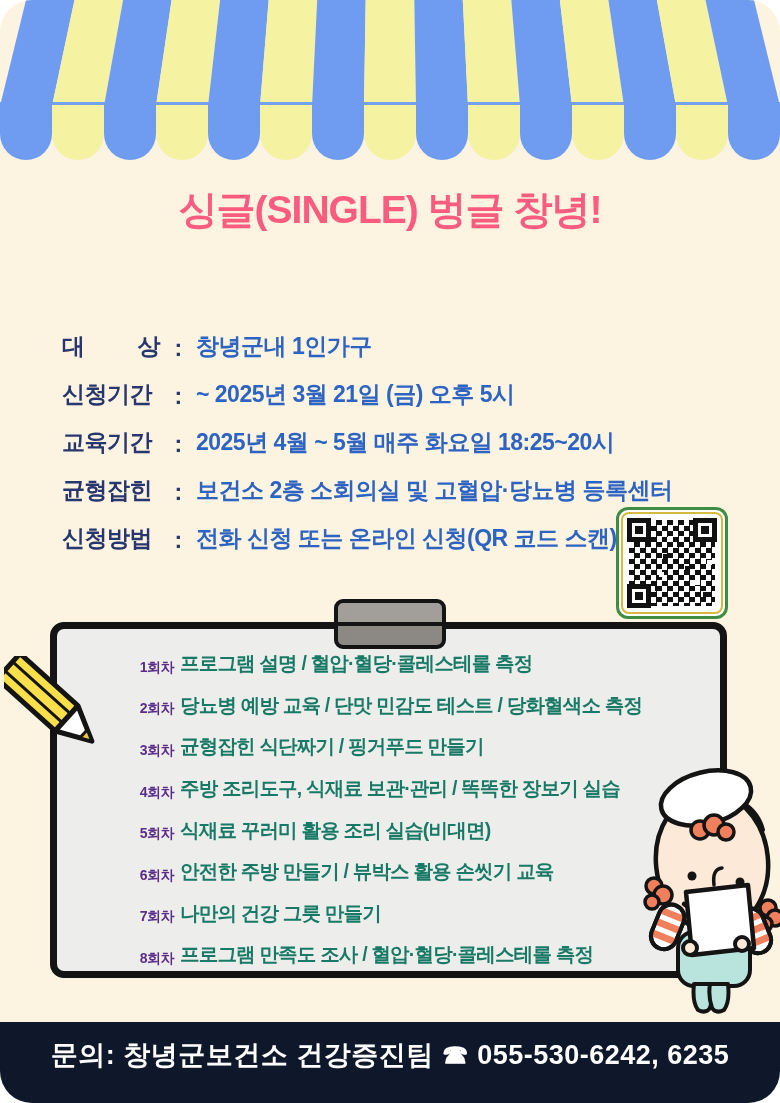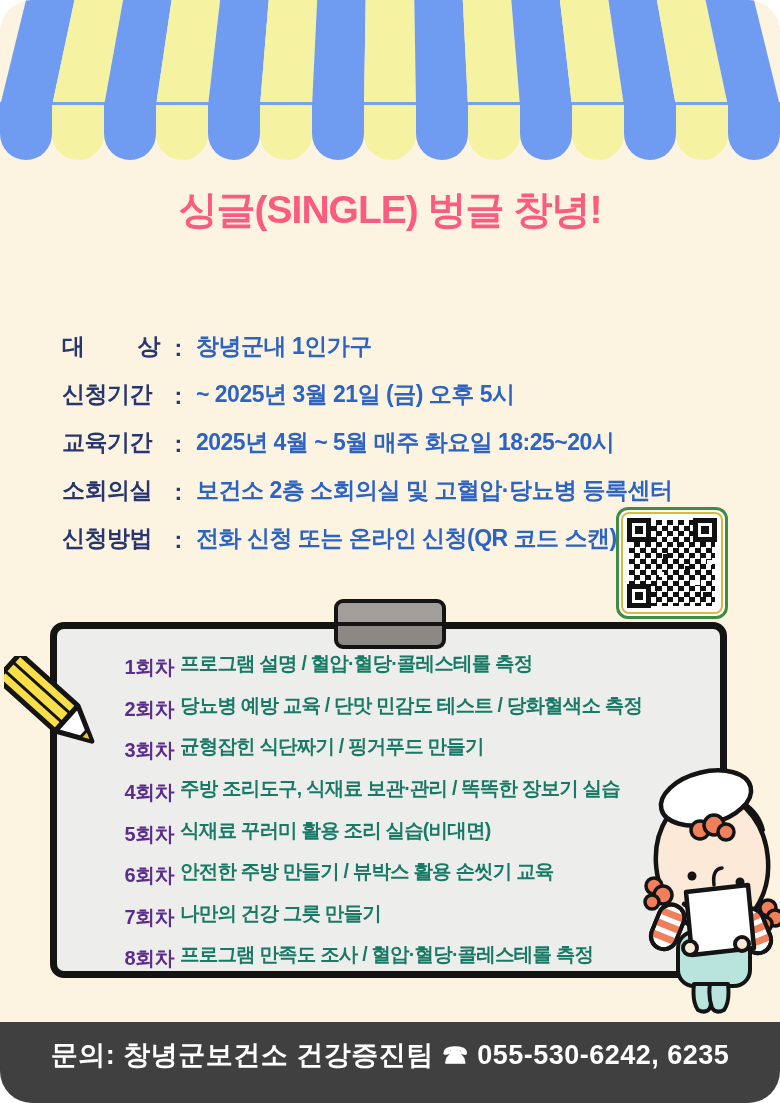--- a/index.html
+++ b/index.html
@@ -38,27 +38,27 @@
   .qr-f-tr{right:4px;top:4px;}
   .qr-f-bl{left:4px;bottom:4px;}
   
   .board{position:absolute;left:50px;top:622px;width:677px;height:356px;box-sizing:border-box;
       background:#ededeb;border:7px solid #141414;border-radius:14px;z-index:1;}
   .clip{position:absolute;left:334px;top:599px;width:112px;height:50px;box-sizing:border-box;z-index:3;
       border:4px solid #141414;border-radius:9px;
       background:linear-gradient(#a29e99 0 45%,#141414 45% 55%,#8c8984 55% 100%);}
   .schedule{position:absolute;left:62px;top:643px;width:650px;z-index:2;}
   .schedule-row{display:flex;align-items:center;height:41.6px;}
-  .session{width:112px;text-align:right;font-size:20px;font-weight:800;color:#5a2d8b;letter-spacing:-0.5px;flex:none;margin-top:8px;}
+  .session{width:112px;text-align:right;font-size:14px;font-weight:800;color:#5a2d8b;letter-spacing:-0.5px;flex:none;margin-top:8px;}
   .desc{margin-left:6px;font-size:19.5px;font-weight:800;color:#187a66;letter-spacing:-0.8px;white-space:nowrap;}
   
   .pencil{position:absolute;left:4px;top:656px;z-index:4;}
   .mascot{position:absolute;left:642px;top:764px;z-index:5;}
   
-  .footer{position:absolute;left:0;top:1022px;width:780px;height:81px;background:#404040;}
+  .footer{position:absolute;left:0;top:1022px;width:780px;height:81px;background:#0f172a;}
   .footer-text{margin-top:15px;text-align:center;font-size:27px;font-weight:800;color:#ffffff;letter-spacing:0.5px;}
 </style>
 </head>
 <body>
 
 <div class="poster">
 
   <svg class="awning" viewBox="0 0 780 165" aria-hidden="true">
     <g>
       <polygon points="26,0 74.5,0 52,106 0,106" fill="#6f9cf1"></polygon>
@@ -111,21 +111,21 @@
       <span class="info-label">신청기간</span>
       <span class="info-colon">:</span>
       <span class="info-value">~ 2025년 3월 21일 (금) 오후 5시</span>
     </div>
     <div class="info-row">
       <span class="info-label">교육기간</span>
       <span class="info-colon">:</span>
       <span class="info-value">2025년 4월 ~ 5월 매주 화요일 18:25~20시</span>
     </div>
     <div class="info-row">
-      <span class="info-label">소회의실</span>
+      <span class="info-label">균형잡힌</span>
       <span class="info-colon">:</span>
       <span class="info-value">보건소 2층 소회의실 및 고혈압·당뇨병 등록센터</span>
     </div>
     <div class="info-row">
       <span class="info-label">신청방법</span>
       <span class="info-colon">:</span>
       <span class="info-value">전화 신청 또는 온라인 신청(QR 코드 스캔)</span>
     </div>
   </div>
 

